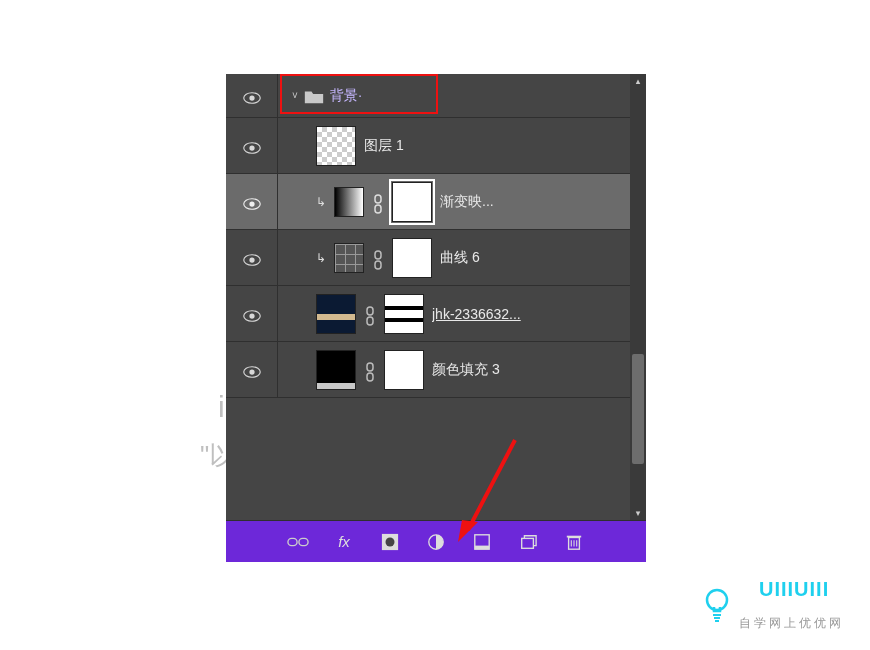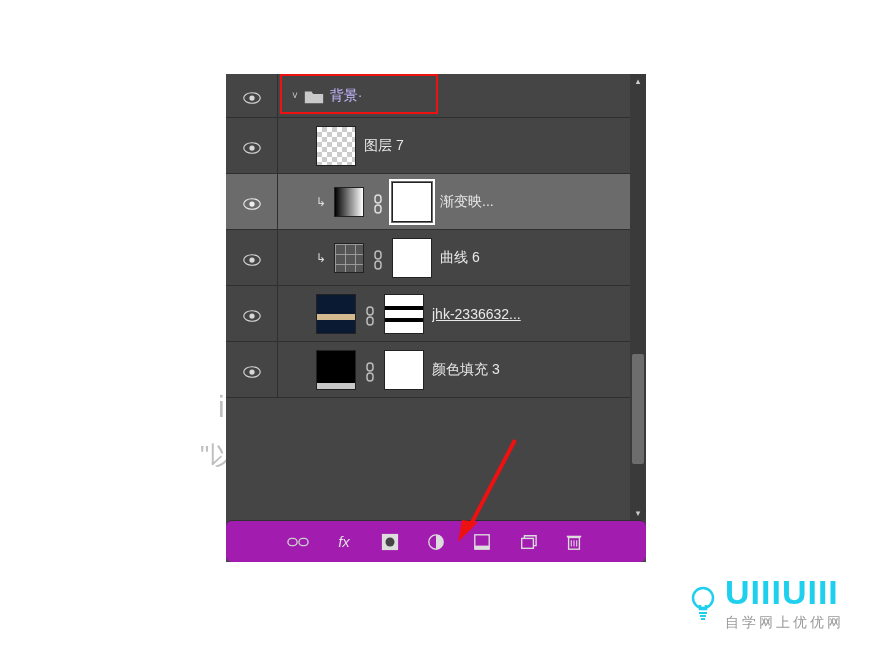--- a/index.html
+++ b/index.html
@@ -153,27 +153,26 @@
     position: absolute;
     left: 2px;
     width: 12px;
     background: #6d6d6d;
     top: 280px;
     height: 110px;
     border-radius: 2px;
   }
   .toolbar {
     height: 42px;
-    background: #a21caf;
+    background: #6d28d9;
     display: flex;
     align-items: center;
     justify-content: center;
     gap: 24px;
     border-top: 1px solid #2f2f2f;
-    border-radius: 6px;
   }
   .tool-btn {
     width: 22px;
     height: 22px;
     display: flex;
     align-items: center;
     justify-content: center;
   }
   .arrow {
     position: absolute;
@@ -192,29 +191,30 @@
     bottom: 18px;
     display: flex;
     align-items: center;
     gap: 8px;
     color: #1fd0ee;
   }
   .logo-bulb {
     width: 28px; height: 36px;
   }
   .logo-text {
-    font-size: 34px;
+    font-size: 20px;
     font-weight: 800;
     letter-spacing: 1px;
+    margin-left: 20px;
   }
   .logo-sub {
-    font-size: 14px;
+    font-size: 12px;
     color: #999;
     letter-spacing: 3px;
-    margin-top: 2px;
+    margin-top: 14px;
   }
 </style>
 </head>
 <body>
 
 <div class="watermark-text" style="left:218px; top:390px;">indows</div>
 <div class="watermark-text" style="left:200px; top:438px; font-size:26px;">"以激活 Windows。</div>
 
 <div class="panel">
 
@@ -248,21 +248,21 @@
         <span class="eye-icon">
           <svg viewBox="0 0 24 16">
               <ellipse cx="12" cy="8" rx="11" ry="7" fill="none" stroke="#d8d8d8" stroke-width="1.5"></ellipse>
               <circle cx="12" cy="8" r="3.5" fill="#d8d8d8"></circle>
             </svg>
         </span>
       </div>
       <div class="content-col">
         <span class="indent"></span>
         <div class="layer-thumb transparent"></div>
-        <span class="layer-name">图层 7</span>
+        <span class="layer-name">图层 1</span>
       </div>
     </div>
 
     <div class="layer-row selected">
       <div class="vis-col">
         <span class="eye-icon">
           <svg viewBox="0 0 24 16">
               <ellipse cx="12" cy="8" rx="11" ry="7" fill="none" stroke="#eee" stroke-width="1.5"></ellipse>
               <circle cx="12" cy="8" r="3.5" fill="#eee"></circle>
             </svg>

